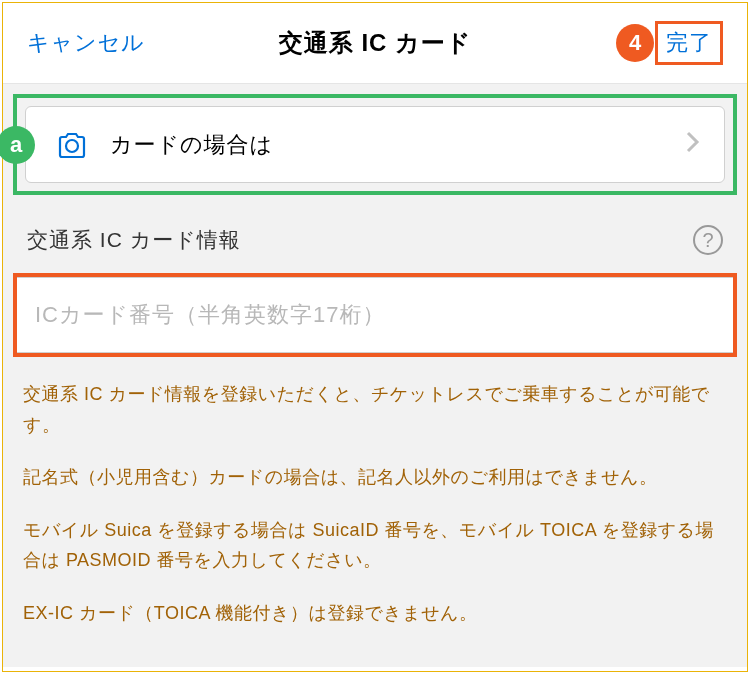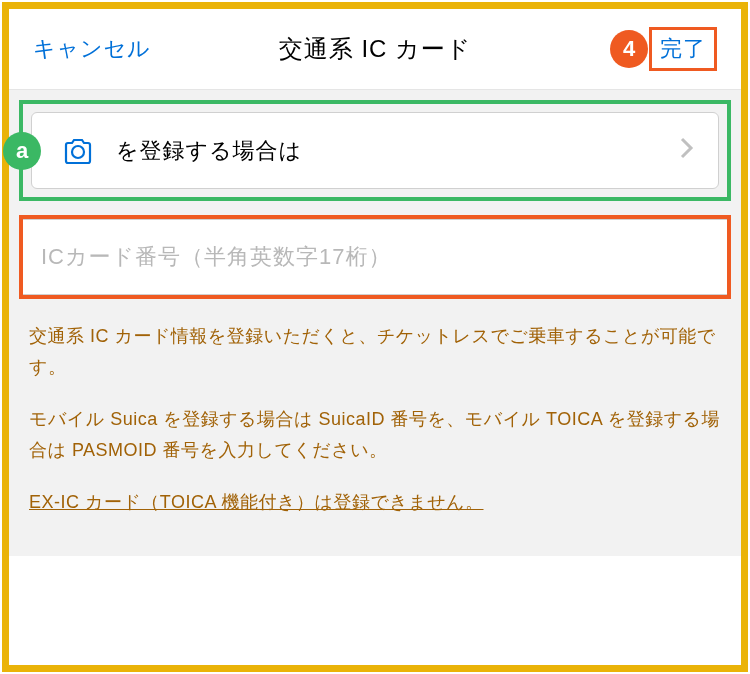--- a/index.html
+++ b/index.html
@@ -8,21 +8,21 @@
       padding: 0;
     }
     body {
       font-family: -apple-system, BlinkMacSystemFont, "Hiragino Sans", "Hiragino Kaku Gothic ProN", sans-serif;
       background: #fff;
       width: 750px;
       height: 674px;
       position: relative;
     }
     .container {
-      border: 7px solid #eab308;
+      border: 1px solid #eab308;
       margin: 2px;
       height: 670px;
       background: #fff;
     }
     .header {
       display: flex;
       align-items: center;
       justify-content: space-between;
       padding: 18px 24px;
       border-bottom: 1px solid #e5e5e5;
@@ -31,21 +31,21 @@
     .cancel-btn {
       color: #0070d8;
       font-size: 22px;
       cursor: pointer;
       background: none;
       border: none;
       letter-spacing: 1px;
     }
     .header-title {
       font-size: 24px;
-      font-weight: 400;
+      font-weight: 700;
       position: absolute;
       left: 50%;
       transform: translateX(-50%);
       letter-spacing: 1px;
     }
     .done-btn-wrapper {
       position: relative;
       border: 3px solid #ef5a21;
       padding: 4px 8px;
     }
@@ -183,21 +183,20 @@
       font-size: 18px;
       color: #a16207;
       line-height: 1.7;
       letter-spacing: 0.5px;
     }
     .description p {
       margin-bottom: 22px;
     }
     .description p:last-child {
       margin-bottom: 0;
-      text-decoration: underline;
     }
   </style>
 </head>
 <body>
 
 <div class="container">
 
   <div class="header">
     <button class="cancel-btn">キャンセル</button>
     <div class="header-title">交通系 IC カード</div>
@@ -210,40 +209,45 @@
   <div class="content">
 
     <div class="camera-section">
       <div class="camera-highlight">
         <div class="badge-a">a</div>
         <div class="camera-row">
           <svg class="camera-icon" viewBox="0 0 32 28" fill="none" stroke="#0070d8" stroke-width="2.2">
             <path d="M4 8 L4 24 Q4 26 6 26 L26 26 Q28 26 28 24 L28 8 Q28 6 26 6 L22 6 L20 3 L12 3 L10 6 L6 6 Q4 6 4 8 Z"></path>
             <circle cx="16" cy="15" r="6"></circle>
           </svg>
-          <span class="camera-label">を登録する場合は</span>
+          <span class="camera-label">カードの場合は</span>
           <span class="chevron">
             <svg width="14" height="22" viewBox="0 0 14 22" fill="none" stroke="#c0c0c0" stroke-width="3">
               <path d="M2 2 L11 11 L2 20"></path>
             </svg>
           </span>
         </div>
       </div>
     </div>
 
+    <div class="section-header">
+      <span class="section-title">交通系 IC カード情報</span>
+      <div class="help-icon">?</div>
+    </div>
 
     <div class="input-section">
       <div class="input-highlight">
         <div class="input-row">
           <input type="text" class="card-input" placeholder="ICカード番号（半角英数字17桁）" style="">
         </div>
       </div>
     </div>
 
     <div class="description">
       <p>交通系 IC カード情報を登録いただくと、チケットレスでご乗車することが可能です。</p>
+      <p>記名式（小児用含む）カードの場合は、記名人以外のご利用はできません。</p>
       <p>モバイル Suica を登録する場合は SuicaID 番号を、モバイル TOICA を登録する場合は PASMOID 番号を入力してください。</p>
       <p>EX-IC カード（TOICA 機能付き）は登録できません。</p>
     </div>
 
   </div>
 
 </div>
 
 </body></html>

